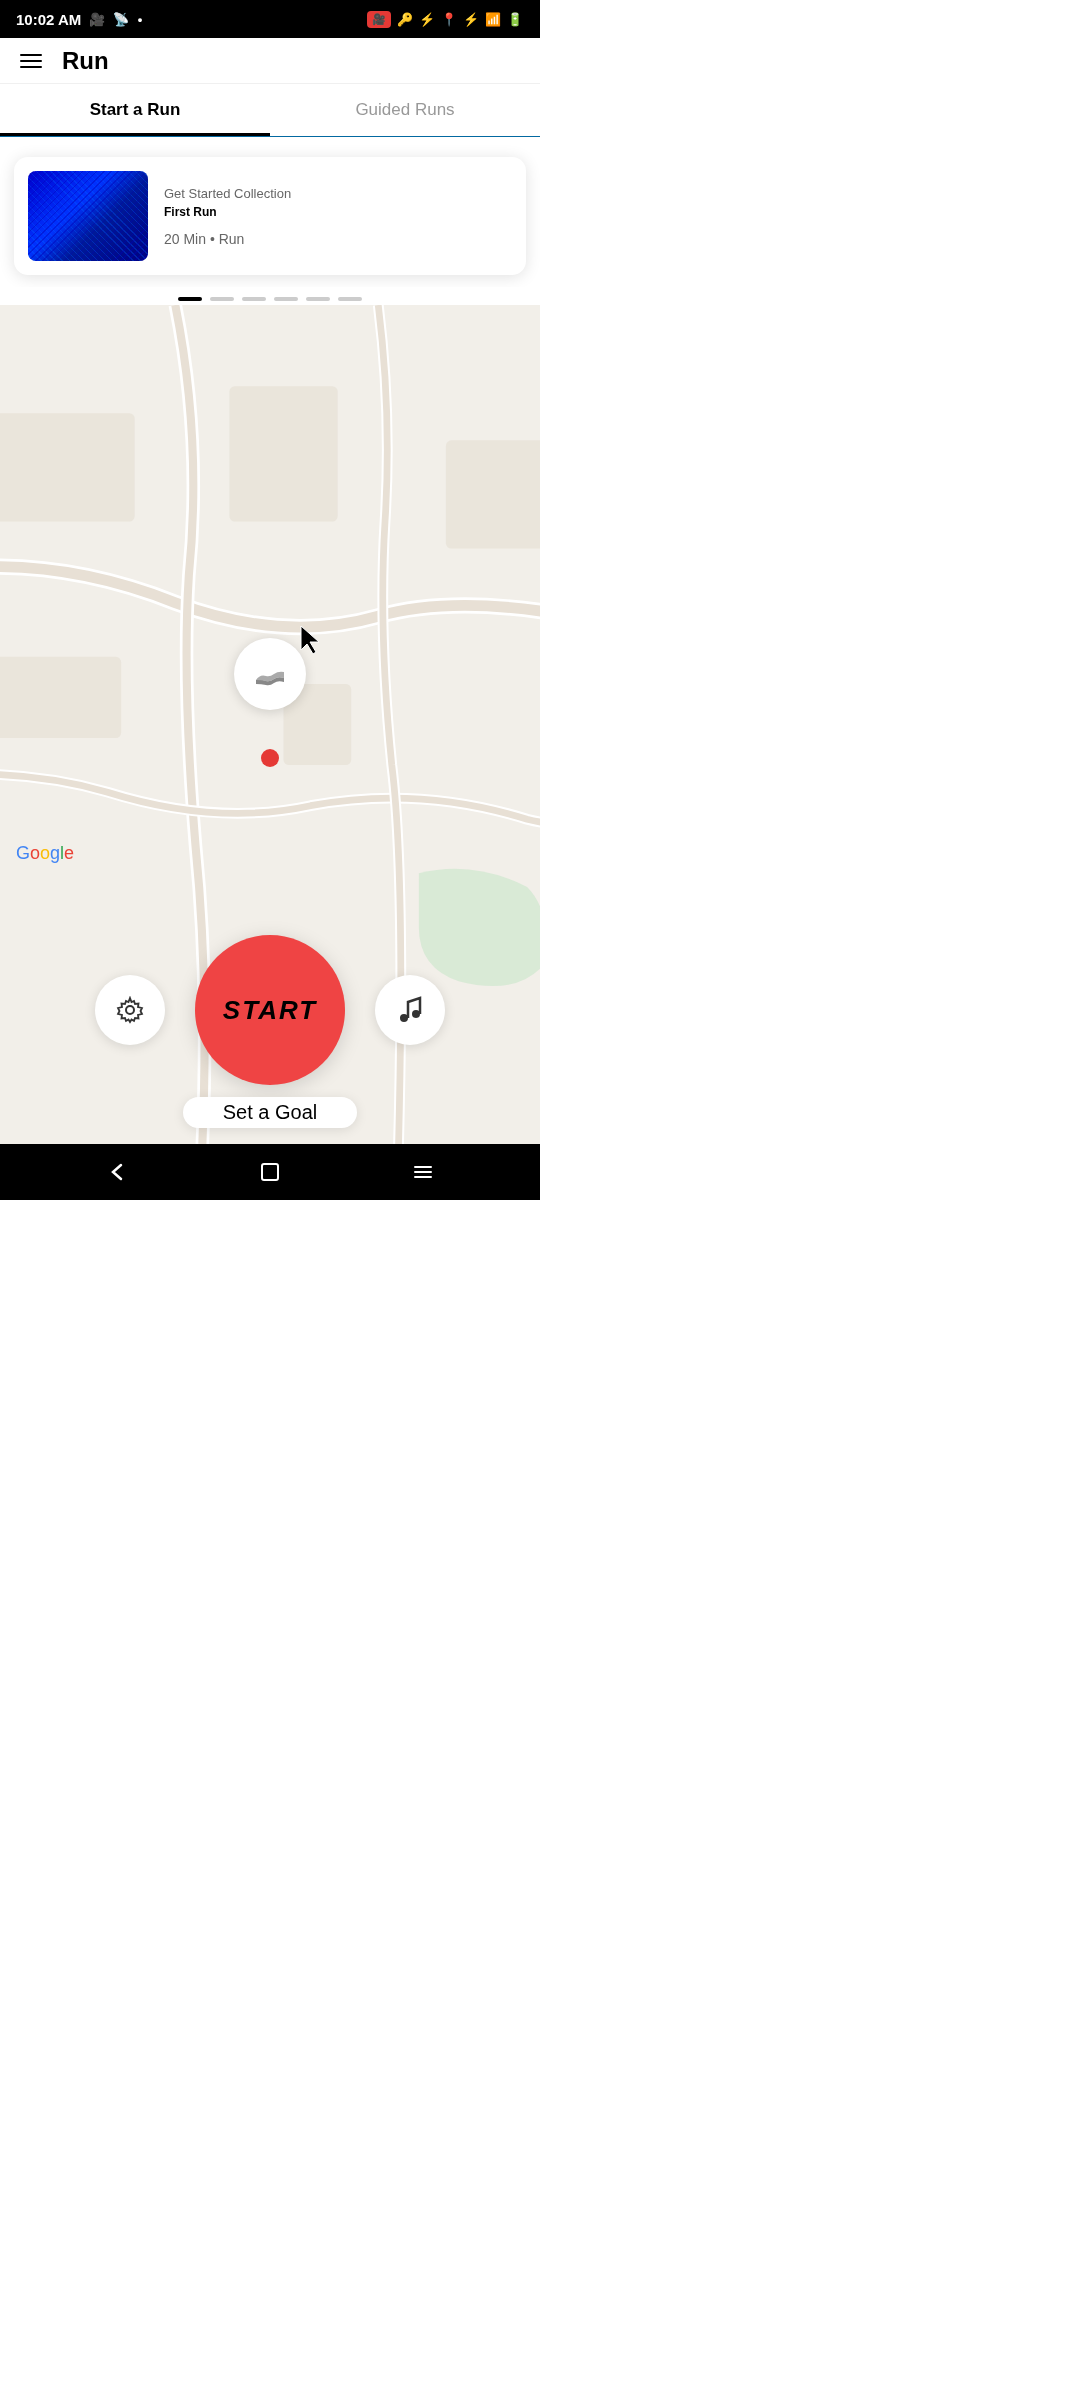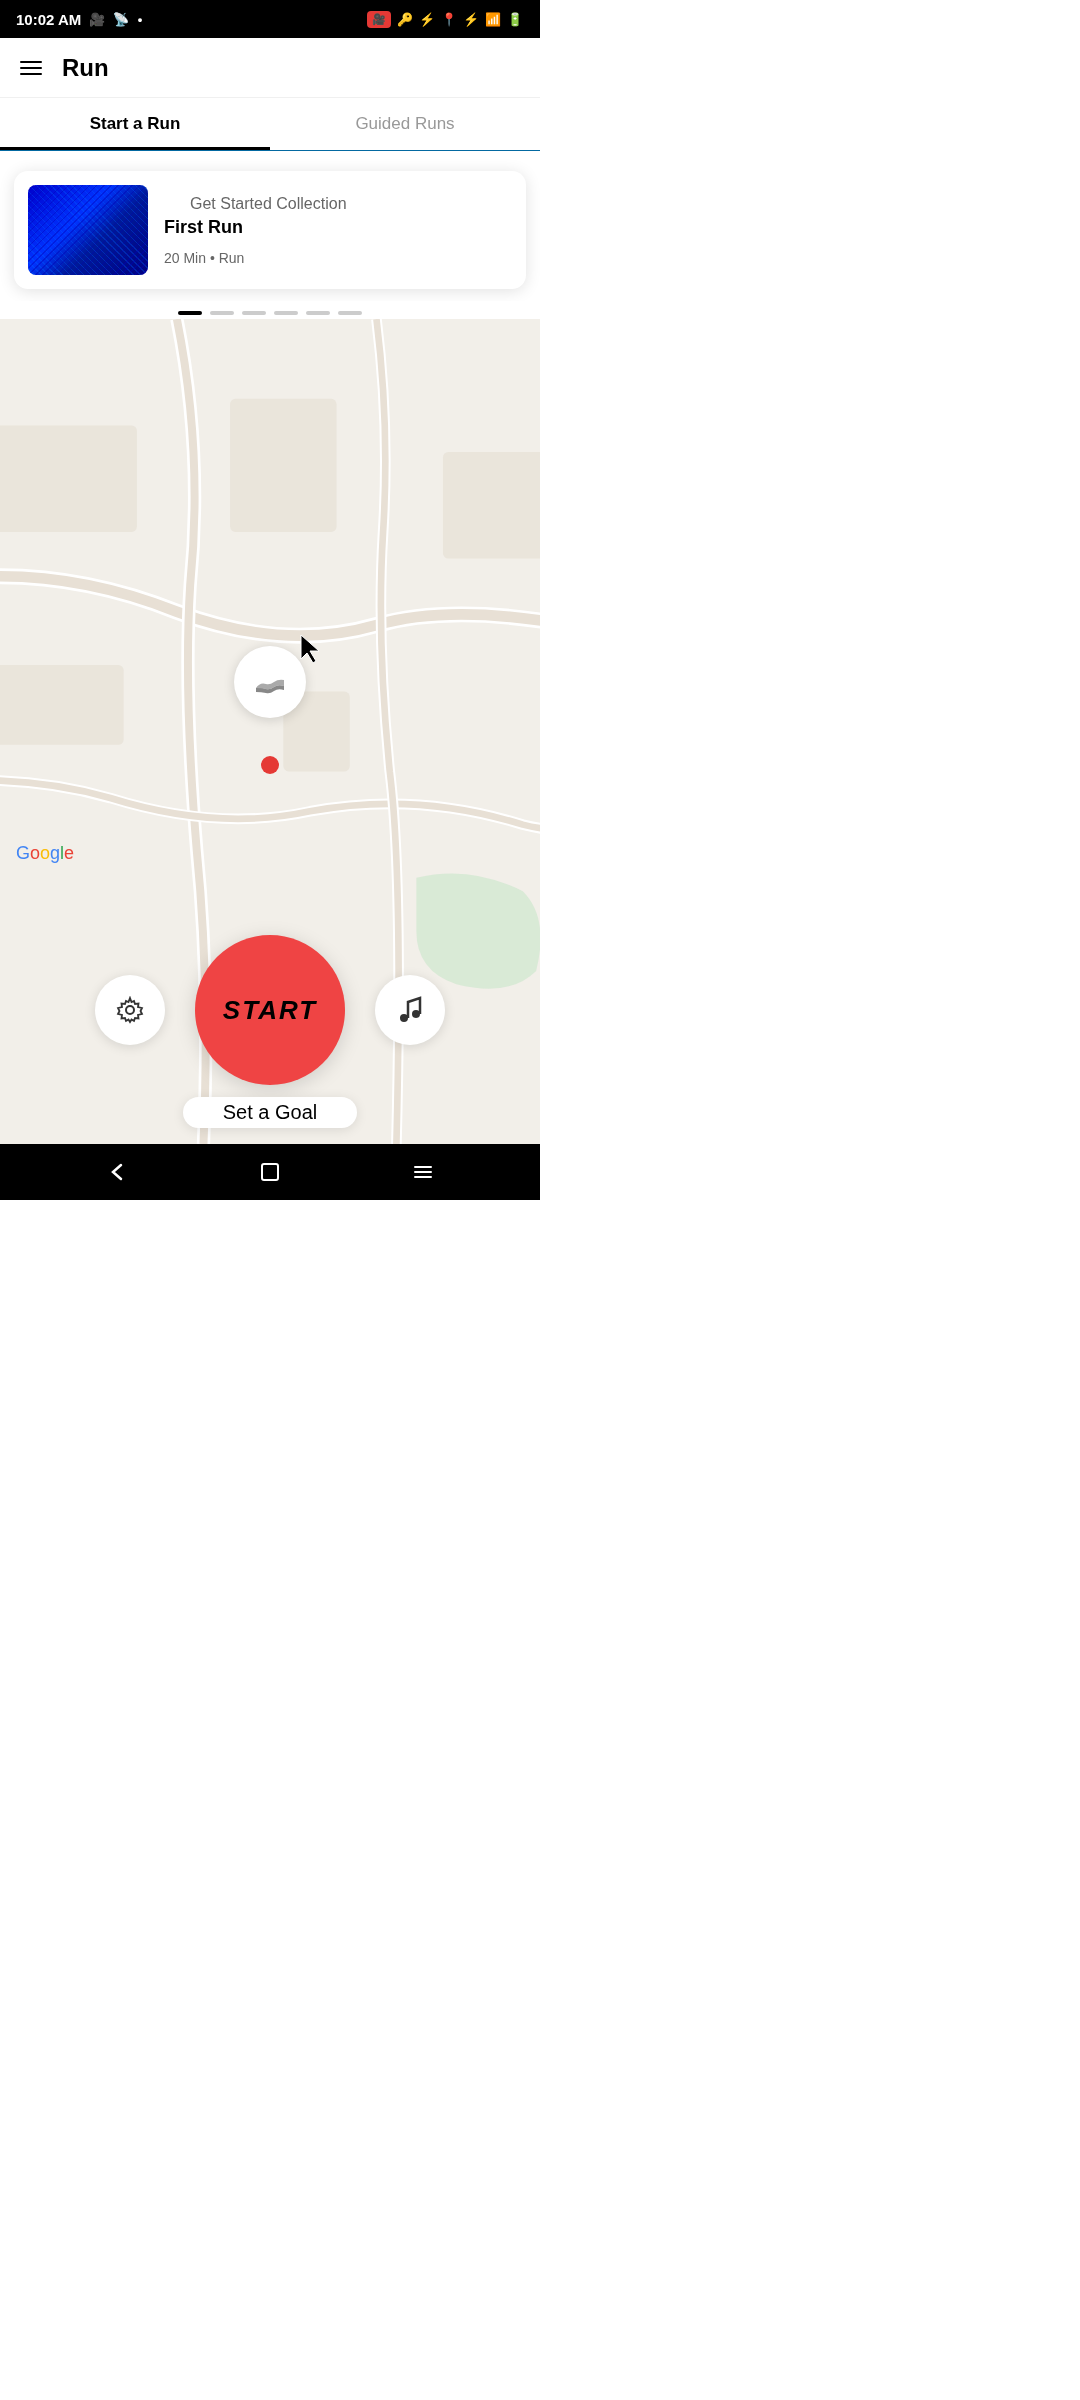--- a/index.html
+++ b/index.html
@@ -25,21 +25,21 @@
       font-size: 13px;
       font-weight: 600;
     }
     .status-left { display: flex; align-items: center; gap: 8px; }
     .status-right { display: flex; align-items: center; gap: 6px; }
     .status-time { font-size: 15px; font-weight: 700; }
 
     
     .top-bar {
       background: #fff;
-      height: 60px;
+      height: 46px;
       display: flex;
       align-items: center;
       padding: 0 20px;
       border-bottom: 1px solid #f0f0f0;
     }
     .hamburger {
       font-size: 22px;
       cursor: pointer;
       margin-right: 20px;
       display: flex;
@@ -134,27 +134,26 @@
       background: repeating-linear-gradient(
         -45deg,
         transparent,
         transparent 4px,
         rgba(0,0,180,0.4) 4px,
         rgba(0,0,180,0.4) 5px
       );
     }
     .card-info { flex: 1; }
     .card-collection {
-      font-size: 16px;
+      font-size: 13px;
       color: #666;
       margin-bottom: 4px;
-      margin-left: 26px;
     }
     .card-title {
-      font-size: 18px;
+      font-size: 12px;
       font-weight: 700;
       color: #000;
       margin-bottom: 12px;
     }
     .card-meta {
       font-size: 14px;
       color: #666;
     }
 
     

